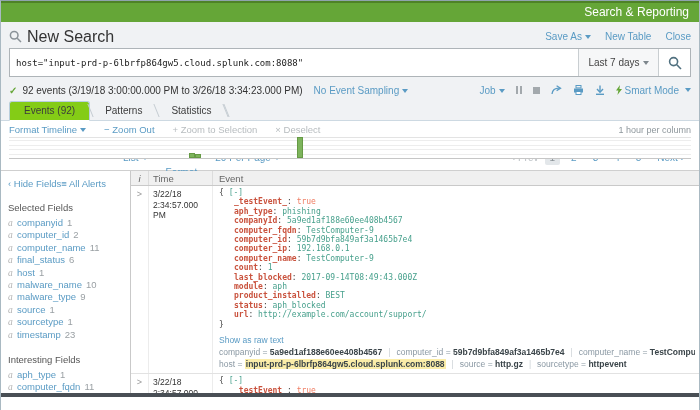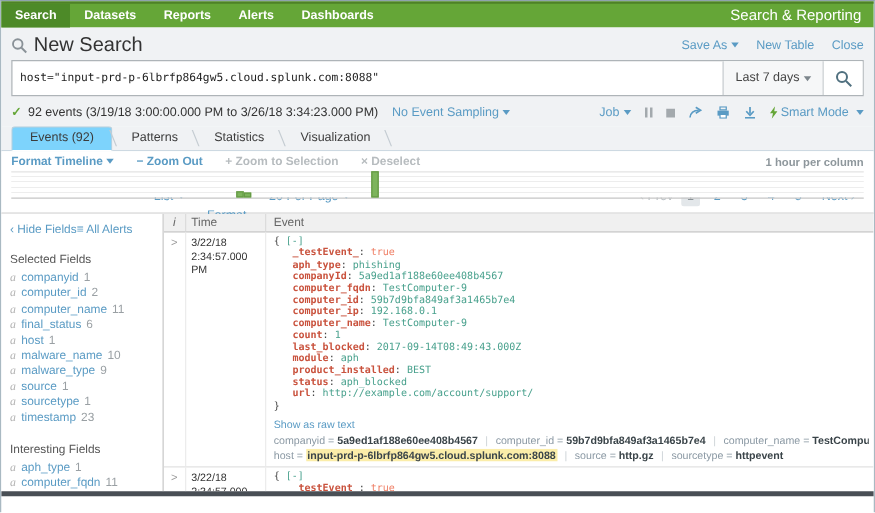--- a/index.html
+++ b/index.html
@@ -36,25 +36,25 @@
   
   .jobrow{height:22px;display:flex;align-items:center;font-size:10px;color:#333;gap:5px;padding-top:2px;}
   .checkmark{color:var(--green);font-size:10px;font-weight:bold;}
   .job-right{margin-left:auto;display:flex;align-items:center;gap:11px;}
   .pause-bars{display:inline-flex;gap:2px;}
   .pause-bars i{display:block;width:2px;height:8px;background:#a3a9ad;}
   .stop-sq{display:inline-block;width:7px;height:7px;background:#a3a9ad;}
   
   .tabsrow{height:20px;background:#f0f2f4;display:flex;align-items:flex-end;padding-left:8px;border-bottom:1px solid #cdd9e2;}
   .rtab{font-size:10px;color:#3c3c3c;padding:0 14px;line-height:18px;cursor:pointer;}
-  .rtab.active{background:#7dd3fc;border:1px solid #b9cfdd;border-bottom:1px solid #fff;margin-bottom:-1px;
+  .rtab.active{background:#84cc16;border:1px solid #b9cfdd;border-bottom:1px solid #fff;margin-bottom:-1px;
                border-radius:3px 3px 0 0;}
   .tabsep{width:1px;height:13px;background:#c4ccd2;transform:skewX(22deg);margin-bottom:3px;}
   
-  .timeline-sec{background:#fff;padding:2px 8px 0;height:24px;font-weight:bold;}
+  .timeline-sec{background:#fff;padding:2px 8px 0;height:24px;}
   .tl-toolbar{display:flex;gap:18px;font-size:9.5px;align-items:center;height:13px;}
   .tl-dis{color:#b7bcbf;}
   .tl-note{margin-left:auto;color:#8e979c;font-size:9px;}
   .tl-chart{position:relative;height:22px;margin-top:1px;border-top:1px solid #e3e3e3;border-bottom:1px solid #c6c6c6;
             background:repeating-linear-gradient(to top,#ffffff 0 3.4px,#ededed 3.4px 4.4px);}
   .tl-bar{position:absolute;bottom:0;width:6px;background:var(--bar-fill);border:1px solid var(--bar-edge);}
   
   .resultsbar{height:26px;display:flex;align-items:center;background:#fff;border-bottom:1px solid #cfcfcf;
               font-size:10px;padding:0 10px;}
   .rb-left{margin-left:112px;display:flex;gap:18px;align-items:center;}
@@ -95,27 +95,20 @@
   .m-sep{color:#ccd2d6;margin:0 6px;}
   .winbottom{height:4px;background:#494f55;}
   svg{display:block;}
 </style>
 </head>
 <body>
 
 <div class="win">
 
   <div class="topnav">
-    <div id="navTabs" style="display:flex;align-items:stretch;">
-        <div class="nav-tab active">Search</div>
-        <div class="nav-tab">Datasets</div>
-        <div class="nav-tab">Reports</div>
-        <div class="nav-tab">Alerts</div>
-        <div class="nav-tab">Dashboards</div>
-      </div>
     <div class="nav-title">Search &amp; Reporting</div>
   </div>
 
   <div class="pagehead">
     <div class="titlerow">
       <span>
         <svg width="13" height="13" viewBox="0 0 13 13">
             <circle cx="5.2" cy="5.2" r="3.8" fill="none" stroke="#8a9298" stroke-width="1.5"></circle>
             <line x1="8.2" y1="8.2" x2="12" y2="12" stroke="#8a9298" stroke-width="1.5"></line>
           </svg>
@@ -184,21 +177,20 @@
     </div>
   </div>
 
   <div class="tabsrow" id="resultTabs">
       <div class="rtab active">Events (92)</div>
       <div class="tabsep"></div>
       <div class="rtab">Patterns</div>
       <div class="tabsep"></div>
       <div class="rtab">Statistics</div>
       <div class="tabsep"></div>
-      <div class="rtab">Visualization</div>
       <div class="tabsep"></div>
     </div>
 
   <div class="timeline-sec">
     <div class="tl-toolbar">
       <a class="link"><span>Format Timeline</span><span class="caret"></span></a>
       <a class="link"><span>−</span> <span>Zoom Out</span></a>
       <span class="tl-dis">+ Zoom to Selection</span>
       <span class="tl-dis">× Deselect</span>
       <span class="tl-note">1 hour per column</span>

